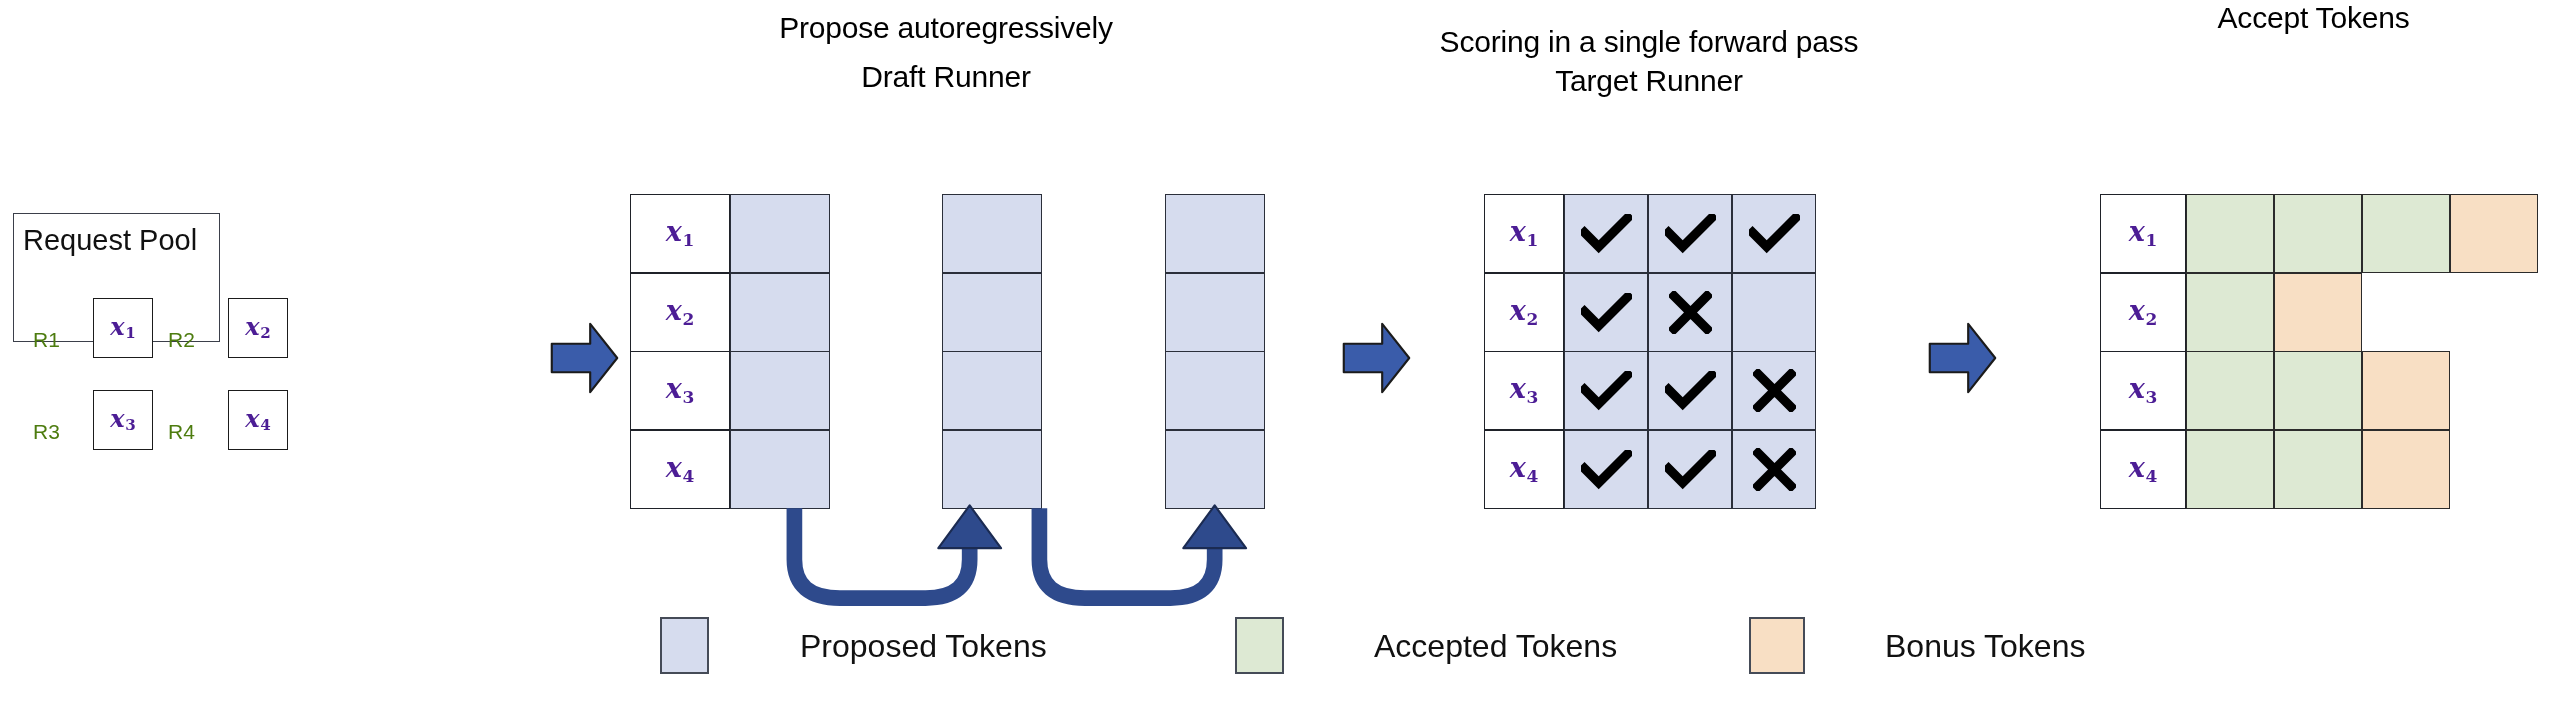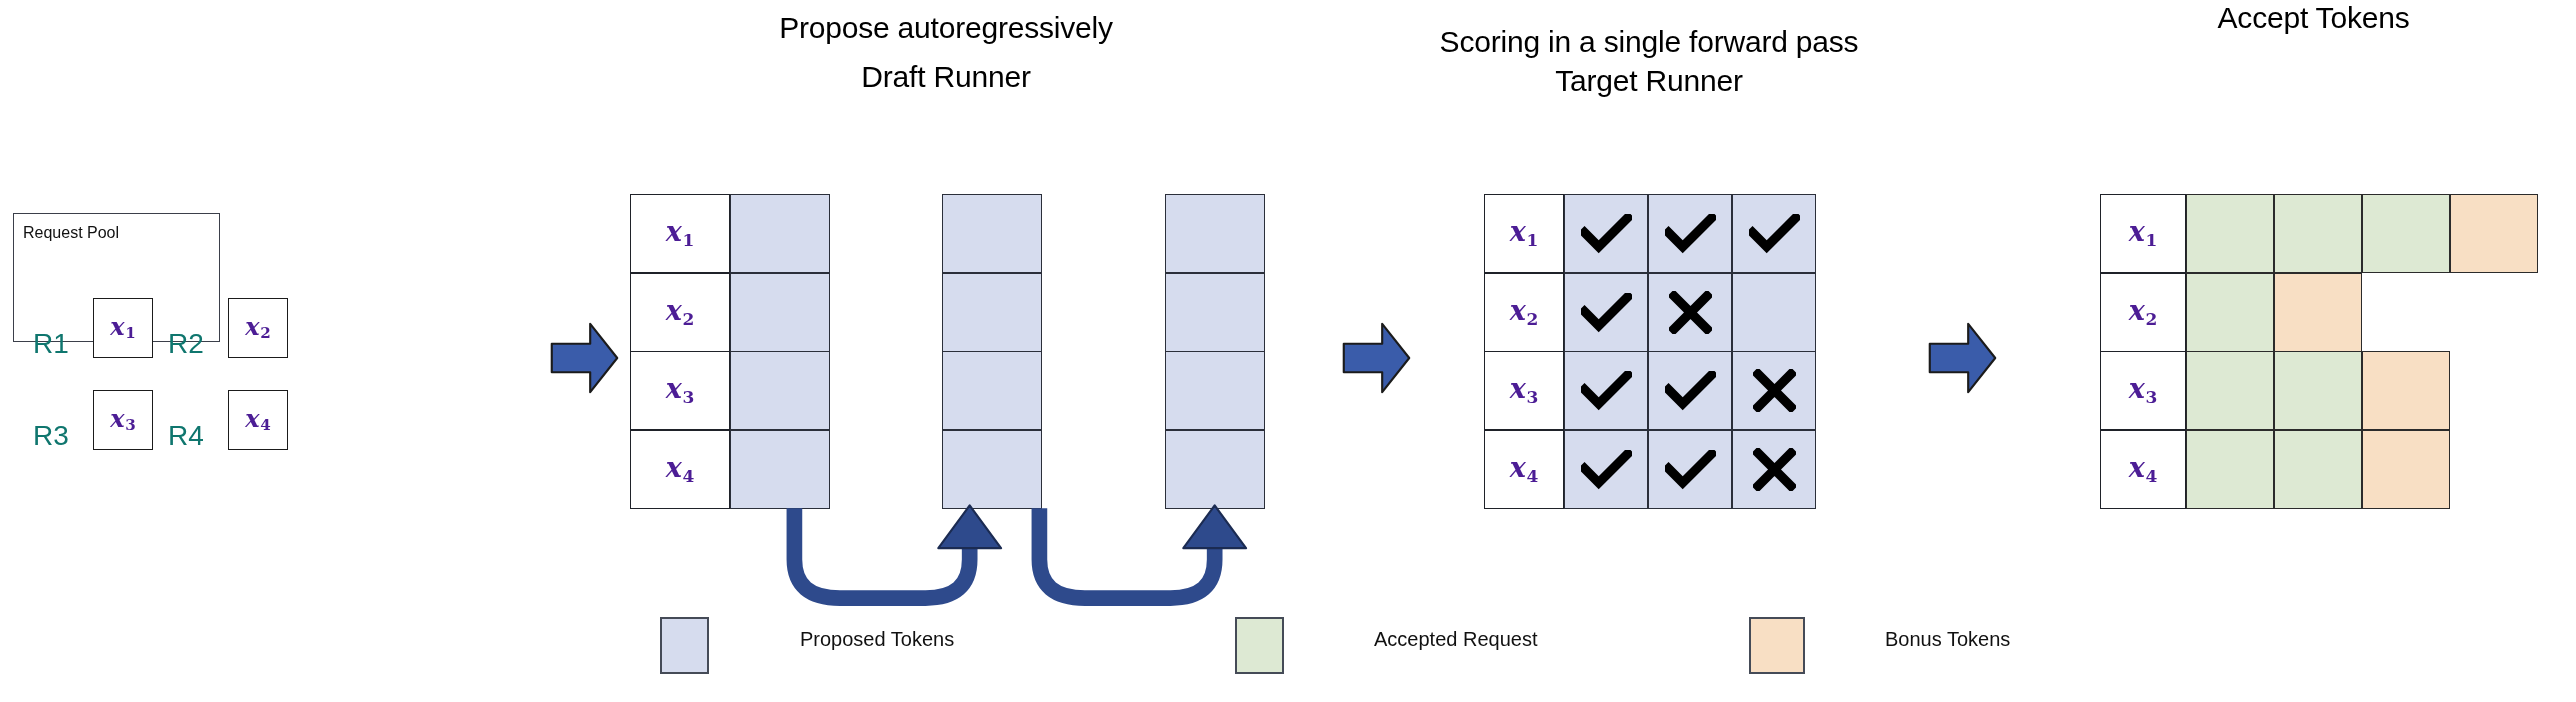--- a/index.html
+++ b/index.html
@@ -27,27 +27,27 @@
   
   #request-pool {
     left: 13px; top: 213px;
     width: 207px; height: 129px;
     border: 1.8px solid #3b3f4a;
     background: #fff;
     box-sizing: border-box;
   }
   #request-pool-title {
     left: 23px; top: 224px;
-    font-size: 16px;
+    font-size: 29px;
     color: #111;
     white-space: nowrap;
   }
   .req-label {
-    font-size: 28px;
-    color: #0f766e;
+    font-size: 21px;
+    color: #4d7c0f;
   }
   .req-box {
     border: 1.8px solid #1b1b1b;
     background: #fff;
     box-sizing: border-box;
     display: flex;
     align-items: center;
     justify-content: center;
   }
 
@@ -98,21 +98,21 @@
 
   
   .curve svg { display: block; overflow: visible; }
 
   
   .legend-swatch {
     box-sizing: border-box;
     border: 2.1px solid #454b57;
   }
   .legend-text {
-    font-size: 20px;
+    font-size: 32px;
     color: #111;
     white-space: nowrap;
   }
 </style>
 </head>
 <body>
 
 <div class="abs heading" style="left:732px; top:11.4px; width:428px;">Propose autoregressively</div>
 <div class="abs heading" style="left:732px; top:60px; width:428px;">Draft Runner</div>
 
@@ -326,17 +326,17 @@
 <div class="cell orange" style="left:2362px; top:351px; width:88px; height:79px;"></div>
 
 <div class="cell green" style="left:2186px; top:430px; width:88px; height:79px;"></div>
 <div class="cell green" style="left:2274px; top:430px; width:88px; height:79px;"></div>
 <div class="cell orange" style="left:2362px; top:430px; width:88px; height:79px;"></div>
 
 <div class="abs legend-swatch" style="left:660px; top:617px; width:49px; height:57px; background:#d6dcee;"></div>
 <div class="abs legend-text" style="left:800px; top:628px;">Proposed Tokens</div>
 
 <div class="abs legend-swatch" style="left:1235px; top:617px; width:49px; height:57px; background:#dde9d3;"></div>
-<div class="abs legend-text" style="left:1374px; top:628px;">Accepted Request</div>
+<div class="abs legend-text" style="left:1374px; top:628px;">Accepted Tokens</div>
 
 <div class="abs legend-swatch" style="left:1749px; top:617px; width:56px; height:57px; background:#f8dfc4;"></div>
 <div class="abs legend-text" style="left:1885px; top:628px;">Bonus Tokens</div>
 
 
 </body></html>

